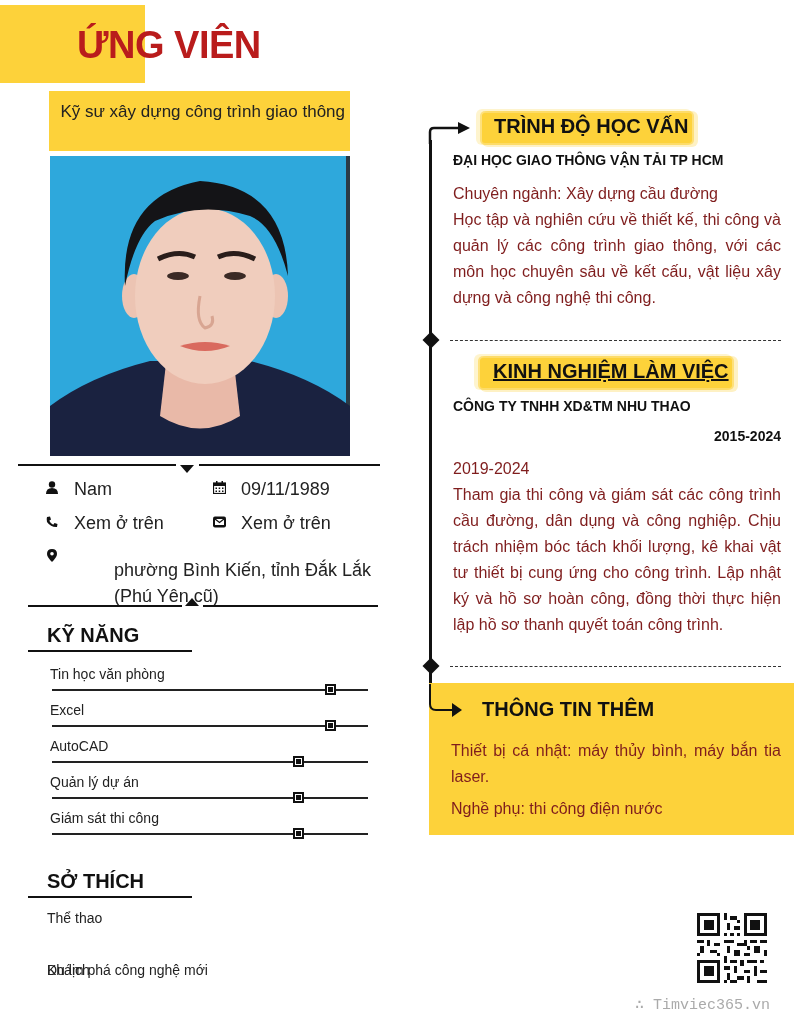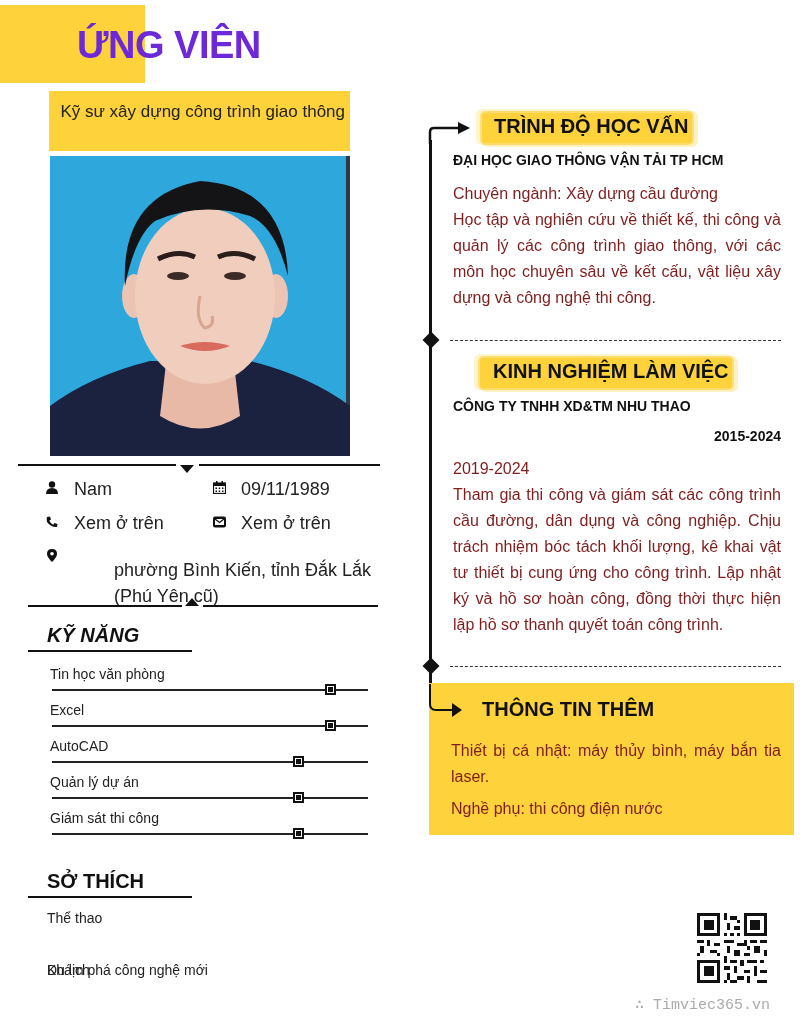--- a/index.html
+++ b/index.html
@@ -3,21 +3,21 @@
 <meta charset="utf-8">
 <style>
   * { margin: 0; padding: 0; box-sizing: border-box; }
   html, body { width: 811px; height: 1019px; background: #fff; overflow: hidden; }
   body { position: relative; font-family: "Liberation Sans", "DejaVu Sans", sans-serif; color: #111; }
 
   .abs { position: absolute; }
 
   
   .name-block { left: 0; top: 5px; width: 145px; height: 78px; background: #fdd23a; }
-  .name-text { left: 77px; top: 24px; font-size: 38px; font-weight: 700; color: #6d28d9; letter-spacing: -0.5px; white-space: nowrap; }
+  .name-text { left: 77px; top: 24px; font-size: 38px; font-weight: 700; color: #b91c1c; letter-spacing: -0.5px; white-space: nowrap; }
 
   .title-box { left: 49px; top: 91px; width: 301px; height: 60px; background: #fdd23a; padding: 8px 5px 0 10px; text-align: right; font-size: 17px; line-height: 26px; color: #222; }
 
   .photo { left: 50px; top: 156px; width: 300px; height: 300px; overflow: hidden; background: #2ea8dc; }
 
   
   .hline { height: 2px; background: #111; }
   .tri-down { width: 0; height: 0; border-left: 7px solid transparent; border-right: 7px solid transparent; border-top: 8px solid #111; }
   .tri-up { width: 0; height: 0; border-left: 7px solid transparent; border-right: 7px solid transparent; border-bottom: 8px solid #111; }
 
@@ -138,21 +138,21 @@
       <path d="M5 0 Q10 0 10 5 Q10 8 5 13 Q0 8 0 5 Q0 0 5 0 Z" fill="#111"></path>
       <circle cx="5" cy="4.8" r="1.8" fill="#fff"></circle>
     </svg>
 </div>
 <div class="abs info-text" style="left:74px; top:557px; width:265px;margin-left:40px;">phường Bình Kiến, tỉnh Đắk Lắk (Phú Yên cũ)</div>
 
 <div class="abs hline" style="left:28px; top:605px; width:154px;"></div>
 <div class="abs tri-up" style="left:185px; top:598px;"></div>
 <div class="abs hline" style="left:203px; top:605px; width:175px;"></div>
 
-<div class="abs sec-title" style="left:47px; top:624px;font-style:italic;">KỸ NĂNG</div>
+<div class="abs sec-title" style="left:47px; top:624px;">KỸ NĂNG</div>
 <div class="abs sec-underline" style="left:28px; top:650px; width:164px;"></div>
 
 <div class="abs" style="left:50px; top:666px; width:318px;">
   <div class="skill-label">Tin học văn phòng</div>
   <div class="skill-track" style="position:absolute; left:2px; top:23px; width:316px;"></div>
   <div class="skill-knob" style="position:absolute; left:275px; top:18px;">
       <div class="skill-knob-inner"></div>
     </div>
 </div>
 
@@ -206,21 +206,21 @@
 <div class="abs dash" style="left:450px; top:340px; width:331px;"></div>
 <div class="abs dash" style="left:450px; top:666px; width:331px;"></div>
 
 <div class="abs brush" style="left:482px; top:113px; width:210px; height:30px;"></div>
 <div class="abs brush-title" style="left:494px; top:115px;">TRÌNH ĐỘ HỌC VẤN</div>
 <div class="abs org" style="left:453px; top:152px;">ĐẠI HỌC GIAO THÔNG VẬN TẢI TP HCM</div>
 <div class="abs body-text" style="left:453px; top:181px; width:328px;">Chuyên ngành: Xây dựng cầu đường</div>
 <div class="abs body-text" style="left:453px; top:207px; width:328px;">Học tập và nghiên cứu về thiết kế, thi công và quản lý các công trình giao thông, với các môn học chuyên sâu về kết cấu, vật liệu xây dựng và công nghệ thi công.</div>
 
 <div class="abs brush" style="left:480px; top:358px; width:252px; height:30px;"></div>
-<div class="abs brush-title" style="left:493px; top:360px;">KINH NGHIỆM LÀM VIỆC</div>
+<div class="abs brush-title" style="left:493px; top:360px;text-decoration:underline;">KINH NGHIỆM LÀM VIỆC</div>
 <div class="abs org" style="left:453px; top:398px;">CÔNG TY TNHH XD&amp;TM NHU THAO</div>
 <div class="abs org" style="left:453px; top:428px; width:328px; text-align:right;">2015-2024</div>
 <div class="abs body-text" style="left:453px; top:456px; width:328px;">2019-2024</div>
 <div class="abs body-text" style="left:453px; top:482px; width:328px;">Tham gia thi công và giám sát các công trình cầu đường, dân dụng và công nghiệp. Chịu trách nhiệm bóc tách khối lượng, kê khai vật tư thiết bị cung ứng cho công trình. Lập nhật ký và hồ sơ hoàn công, đồng thời thực hiện lập hồ sơ thanh quyết toán công trình.</div>
 
 <div class="abs extra-box"></div>
 <div class="abs" style="left:428px; top:684px;">
   <svg width="36" height="38" viewBox="0 0 36 38">
       <path d="M2 0 L2 20 Q2 26 8 26 L26 26" stroke="#111" stroke-width="2" fill="none"></path>
       <path d="M24 19 L34 26 L24 33 Z" fill="#111"></path>

